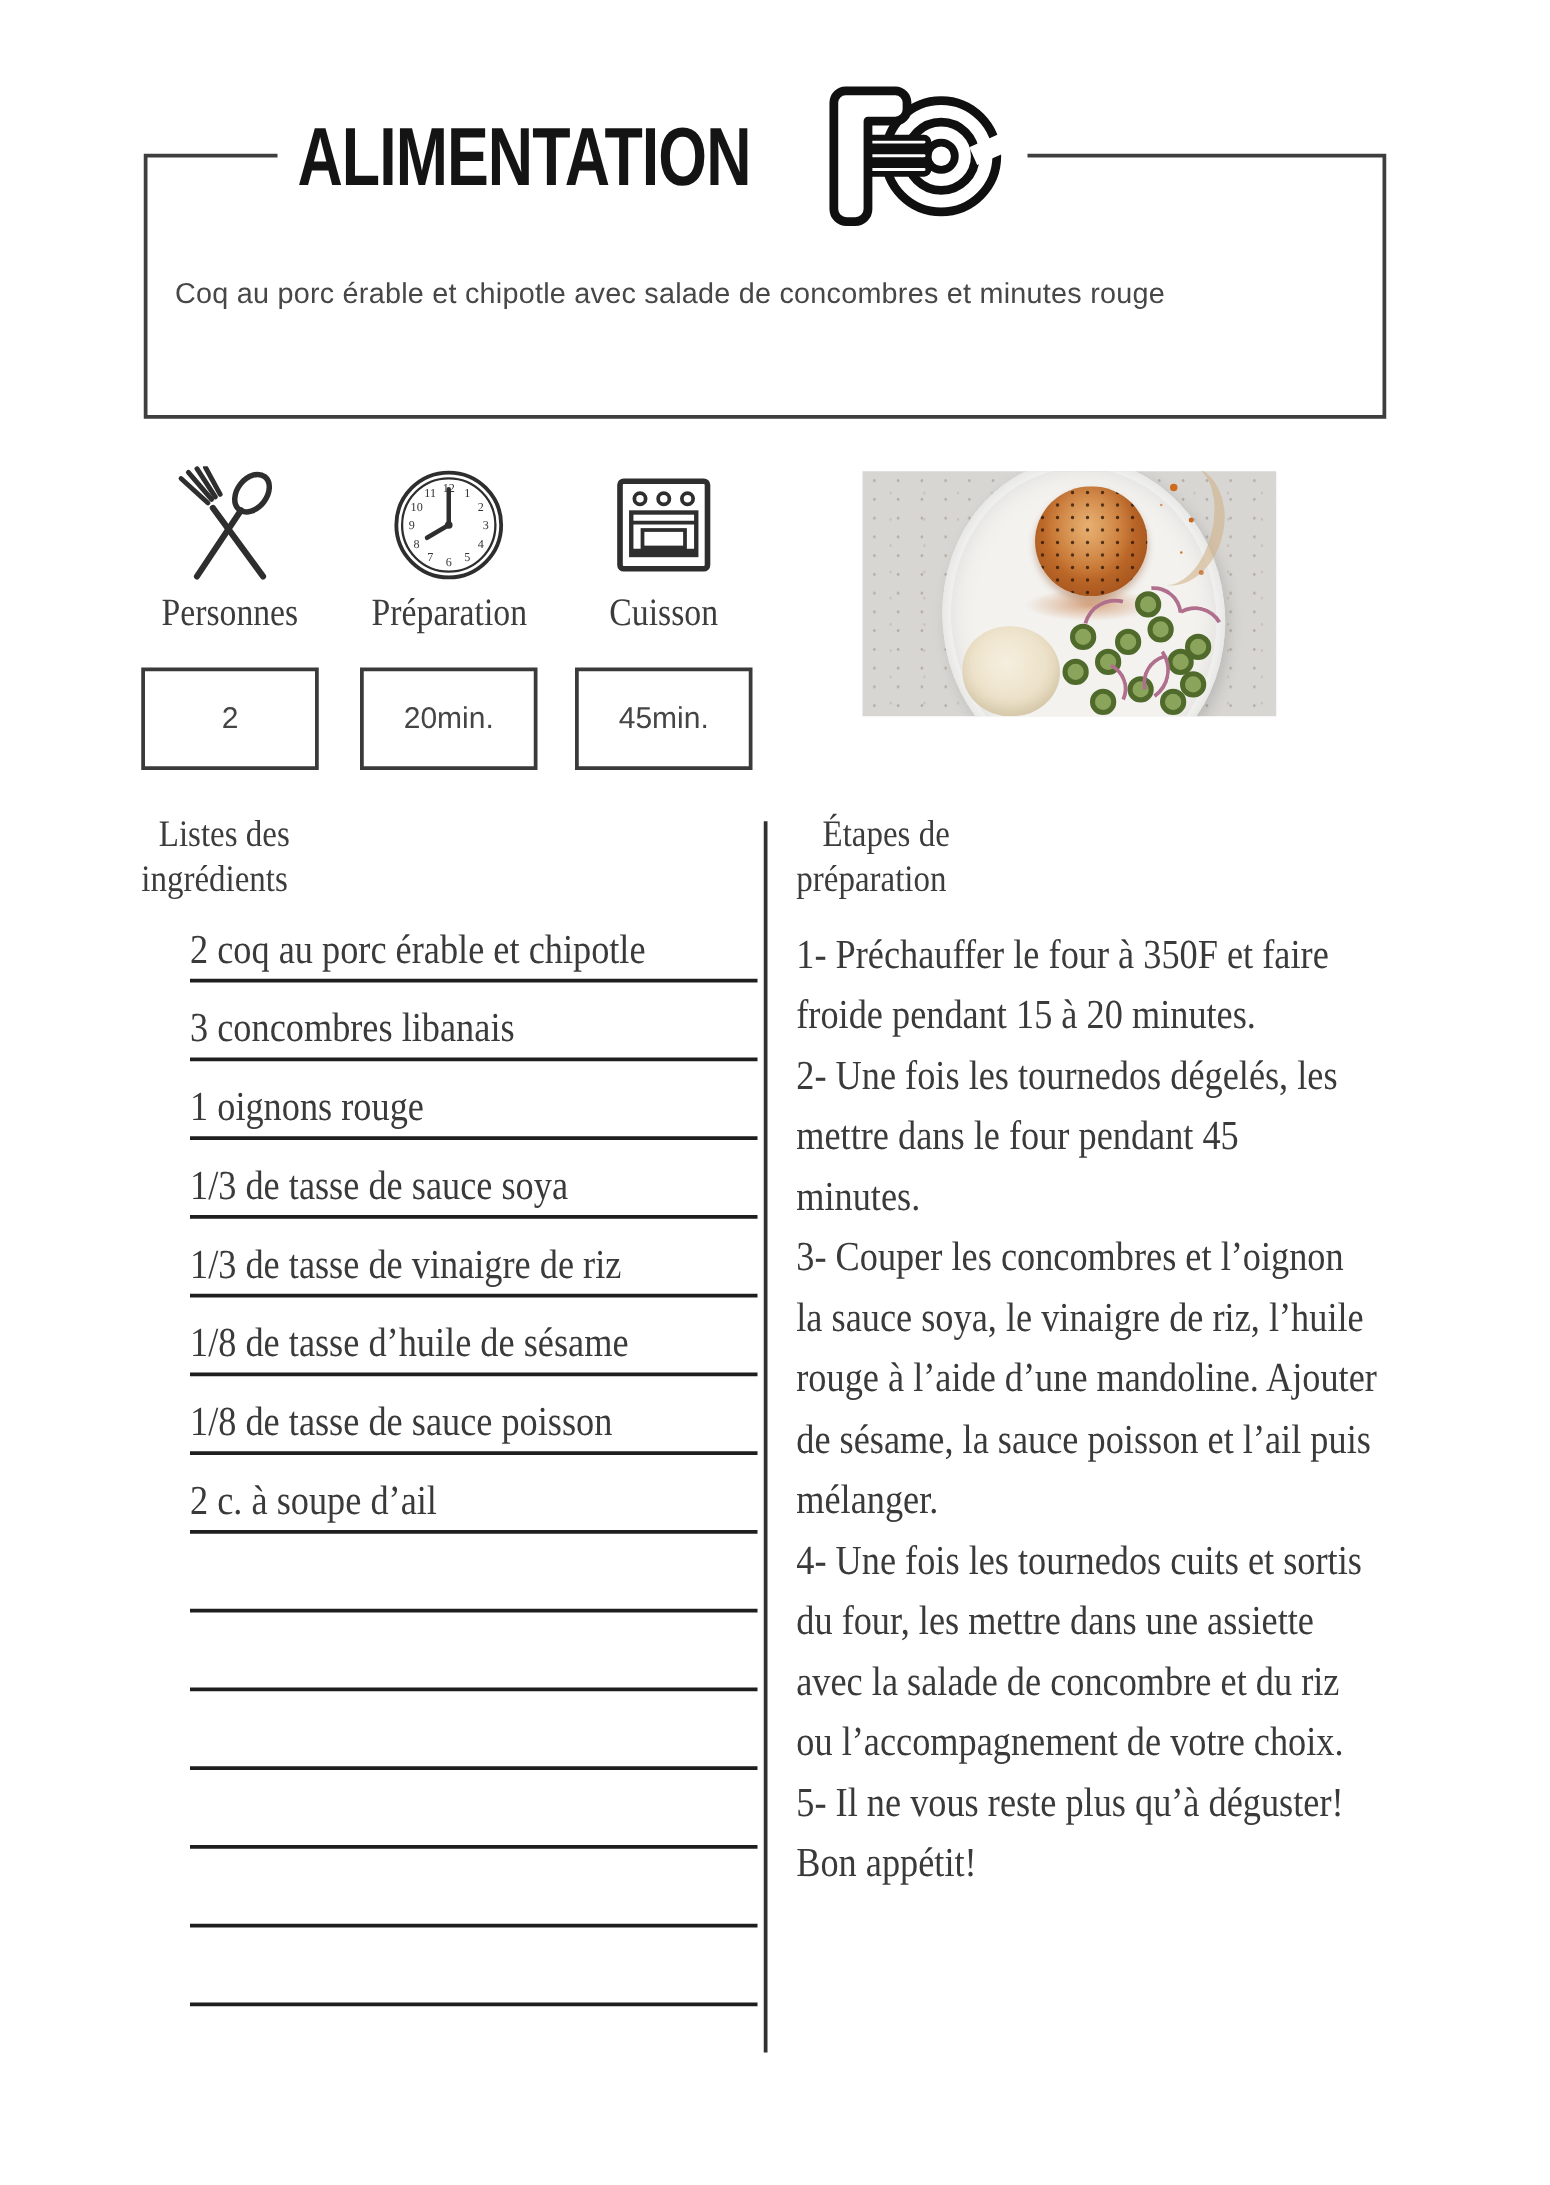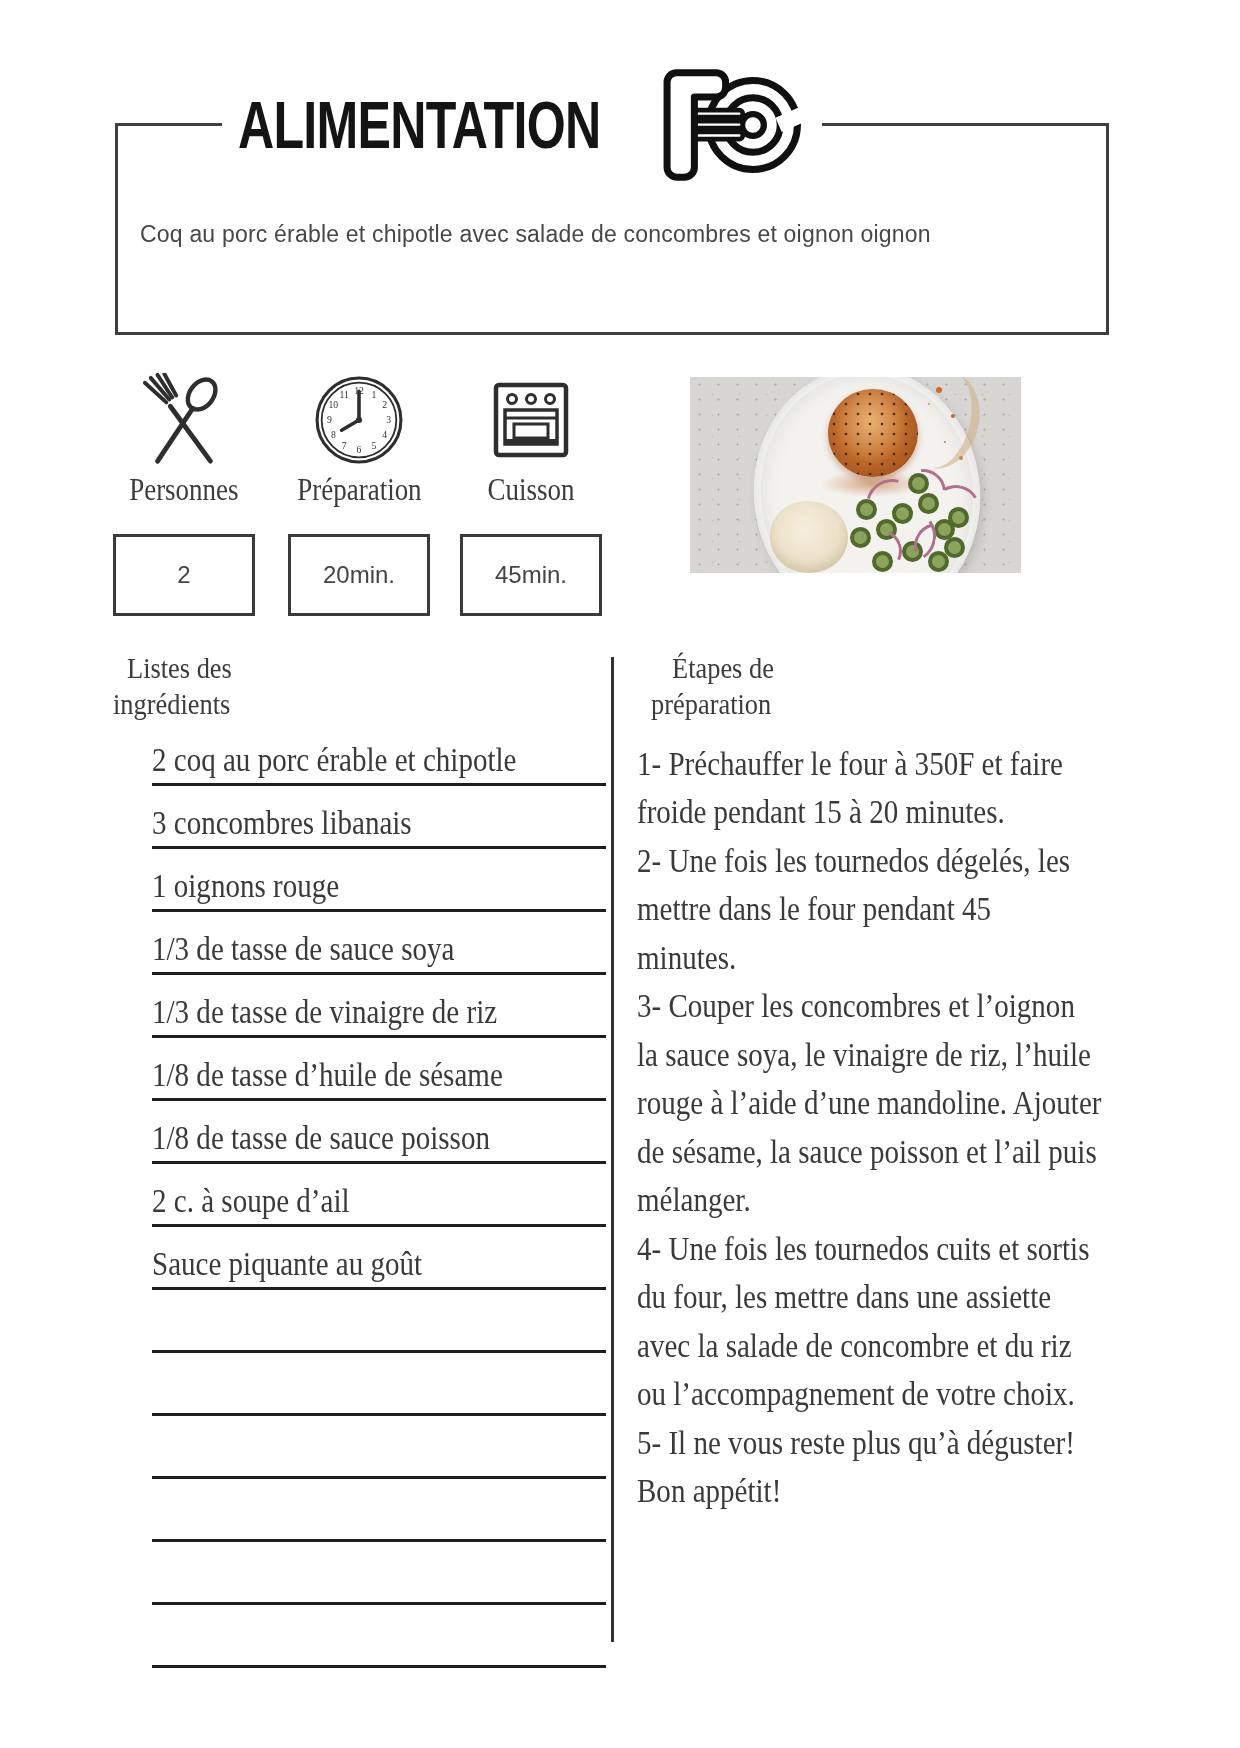--- a/index.html
+++ b/index.html
@@ -58,21 +58,21 @@
         box-shadow:inset 0 -6px 10px rgba(160,140,100,.25);}
   .salad{position:absolute;left:158px;top:88px;width:132px;height:112px;}
   .cuke{position:absolute;width:21px;height:21px;border-radius:50%;background:#8ba45c;
         border:4px solid #4f6a2b;box-sizing:border-box;}
   .onion{position:absolute;border:3px solid transparent;border-top-color:#b06f8c;border-radius:50%;}
 
   
   .col-heading{position:absolute;font-size:30px;line-height:36px;color:#3c3c3c;text-align:right;}
   .col-heading .squish{transform:scaleX(0.88);transform-origin:0 50%;}
   #ingredients-heading{left:113px;top:650px;}
-  #steps-heading{left:637px;top:650px;margin-left:14px;}
+  #steps-heading{left:637px;top:650px;}
 
   .ingredients{position:absolute;left:108px;top:723px;width:454px;margin-left:44px;}
   .ing-row{height:60px;border-bottom:3px solid #1e1e1e;display:flex;align-items:flex-end;white-space:nowrap;}
   .ing-row .squish{transform:scaleX(0.88);transform-origin:0 100%;font-size:33px;line-height:44px;
                    color:#3a3a3a;padding-bottom:1px;}
 
   .divider{position:absolute;left:611px;top:657px;width:3px;height:985px;background:#303030;}
 
   .steps{position:absolute;left:637px;top:736px;width:470px;}
   .step-line{height:48.5px;display:flex;align-items:flex-end;white-space:nowrap;}
@@ -95,21 +95,21 @@
       <rect x="168" y="56" width="46" height="20" fill="#fff" transform="rotate(-24 190 66)"></rect>
       <circle cx="137" cy="75" r="14" fill="#fff" stroke="#101010" stroke-width="8"></circle>
       <rect x="58" y="56" width="66" height="9" rx="4.5" fill="#fff" stroke="#101010" stroke-width="6"></rect>
       <rect x="58" y="70" width="66" height="9" rx="4.5" fill="#fff" stroke="#101010" stroke-width="6"></rect>
       <rect x="58" y="84" width="66" height="9" rx="4.5" fill="#fff" stroke="#101010" stroke-width="6"></rect>
       <path d="M39,8 h51 a12,12 0 0 1 12,12 v7 a12,12 0 0 1 -12,12 h-28 v90 a13,13 0 0 1 -13,13 h-9
                a13,13 0 0 1 -13,-13 v-109 a12,12 0 0 1 12,-12 z" fill="#fff" stroke="#101010" stroke-width="9" stroke-linejoin="round"></path>
     </svg>
   </div>
 
-  <div class="subtitle">Coq au porc érable et chipotle avec salade de concombres et oignon oignon</div>
+  <div class="subtitle">Coq au porc érable et chipotle avec salade de concombres et minutes rouge</div>
 
   <div class="info-col" id="col-personnes">
     <div class="icon-wrap">
       <svg width="94" height="94" viewBox="0 0 96 96" fill="none" stroke="#2e2e2e" stroke-linecap="round">
         <line x1="34" y1="34" x2="75" y2="90" stroke-width="5"></line>
         <line x1="30" y1="30" x2="8" y2="10" stroke-width="4"></line>
         <line x1="33" y1="27" x2="14" y2="5" stroke-width="4"></line>
         <line x1="36" y1="25" x2="21" y2="2" stroke-width="4"></line>
         <line x1="40" y1="23" x2="28" y2="1" stroke-width="4"></line>
         <ellipse cx="66" cy="22" rx="12" ry="17" transform="rotate(38 66 22)" stroke-width="4.5"></ellipse>
@@ -227,23 +227,20 @@
       </div>
       <div class="ing-row">
         <span class="squish">1/8 de tasse d’huile de sésame</span>
       </div>
       <div class="ing-row">
         <span class="squish">1/8 de tasse de sauce poisson</span>
       </div>
       <div class="ing-row">
         <span class="squish">2 c. à soupe d’ail</span>
       </div>
-      <div class="ing-row">
-        <span class="squish">Sauce piquante au goût</span>
-      </div>
       <div class="ing-row"></div>
       <div class="ing-row"></div>
       <div class="ing-row"></div>
       <div class="ing-row"></div>
       <div class="ing-row"></div>
       <div class="ing-row"></div>
     </div>
 
   <div class="divider"></div>
 

